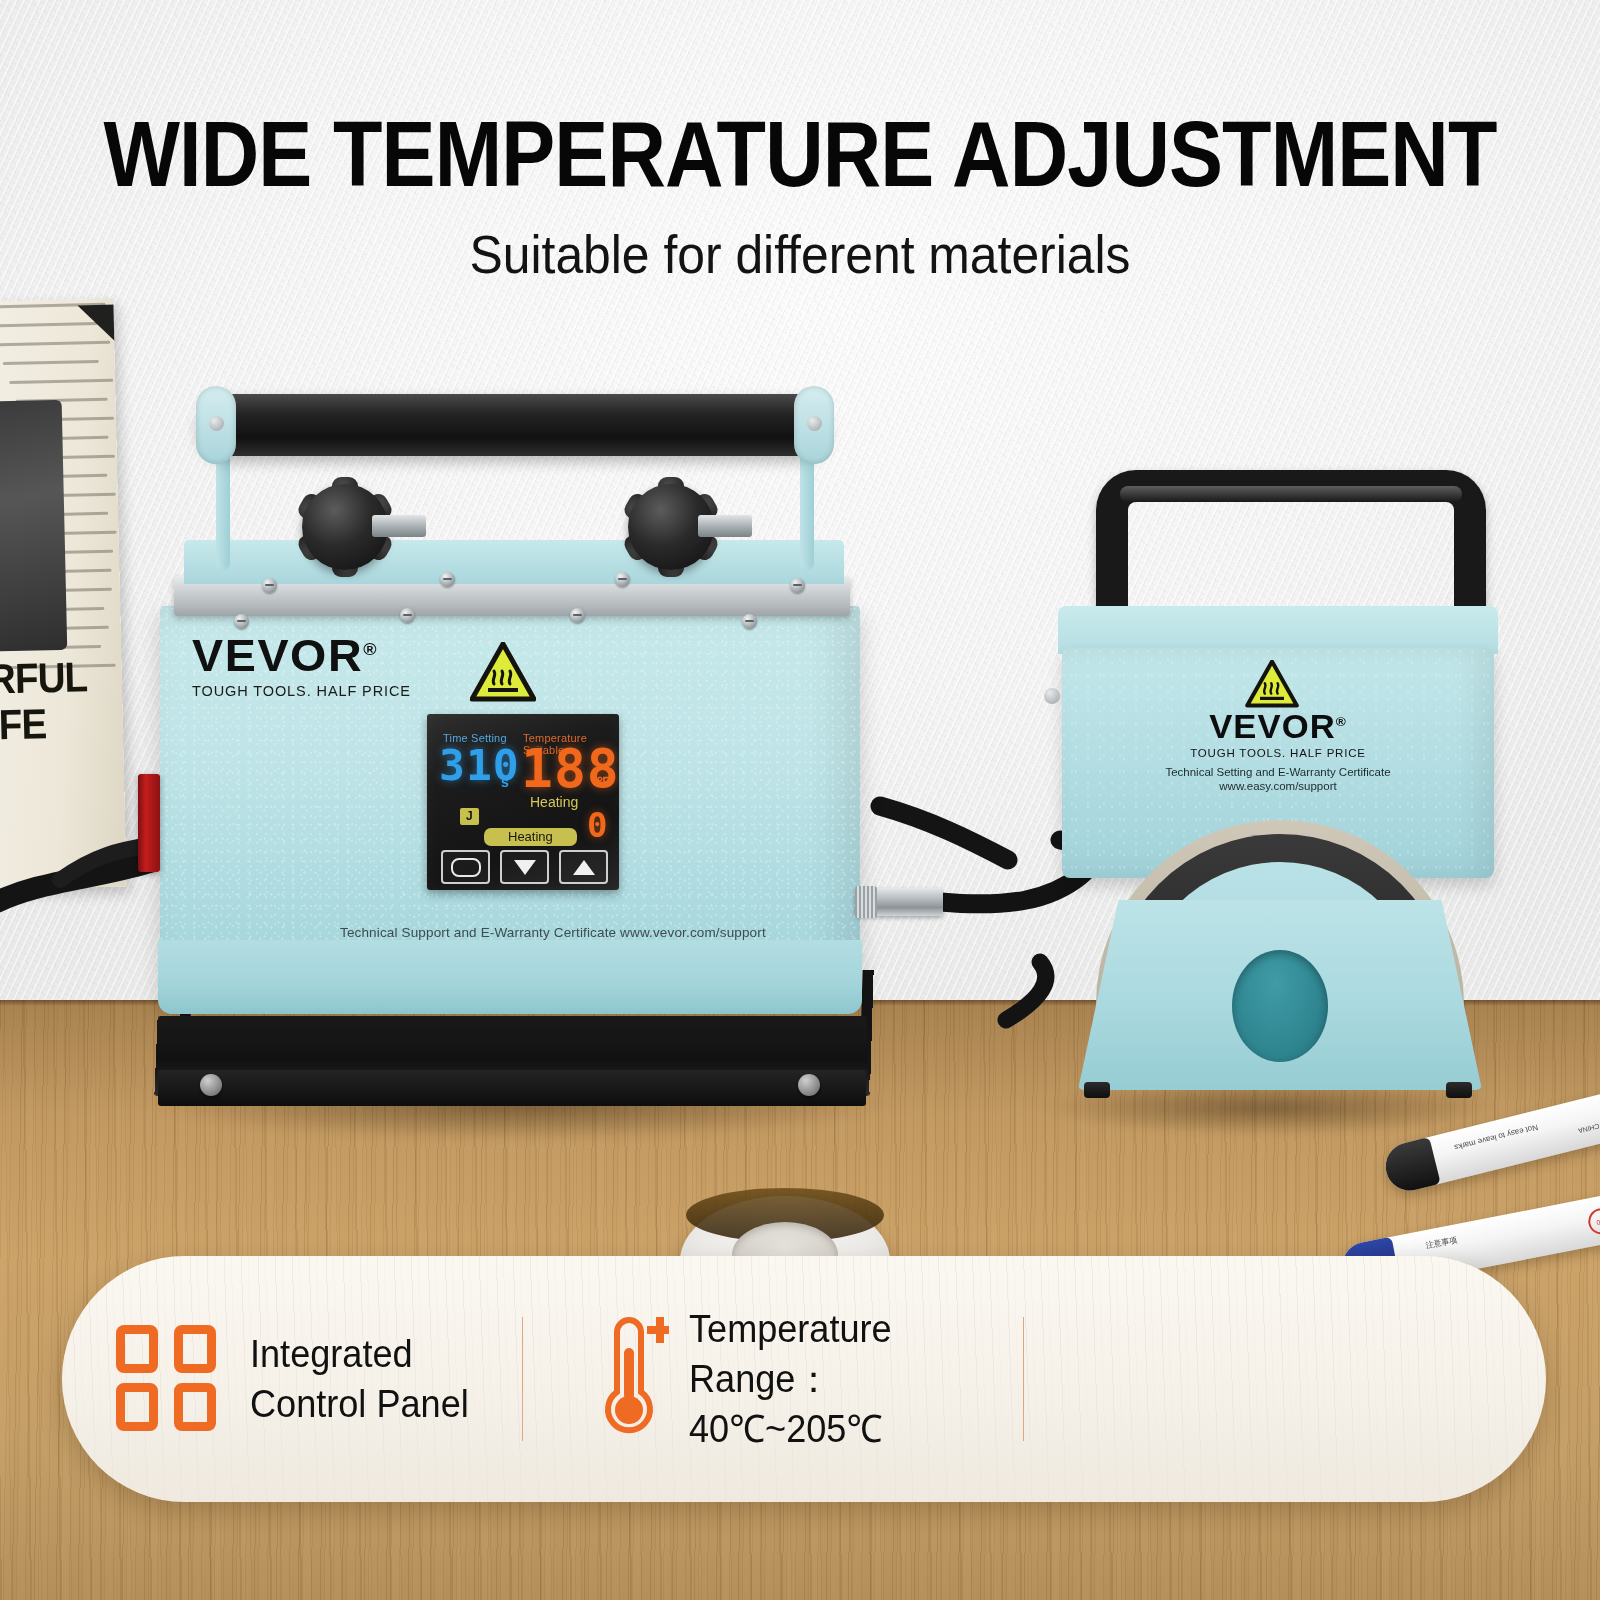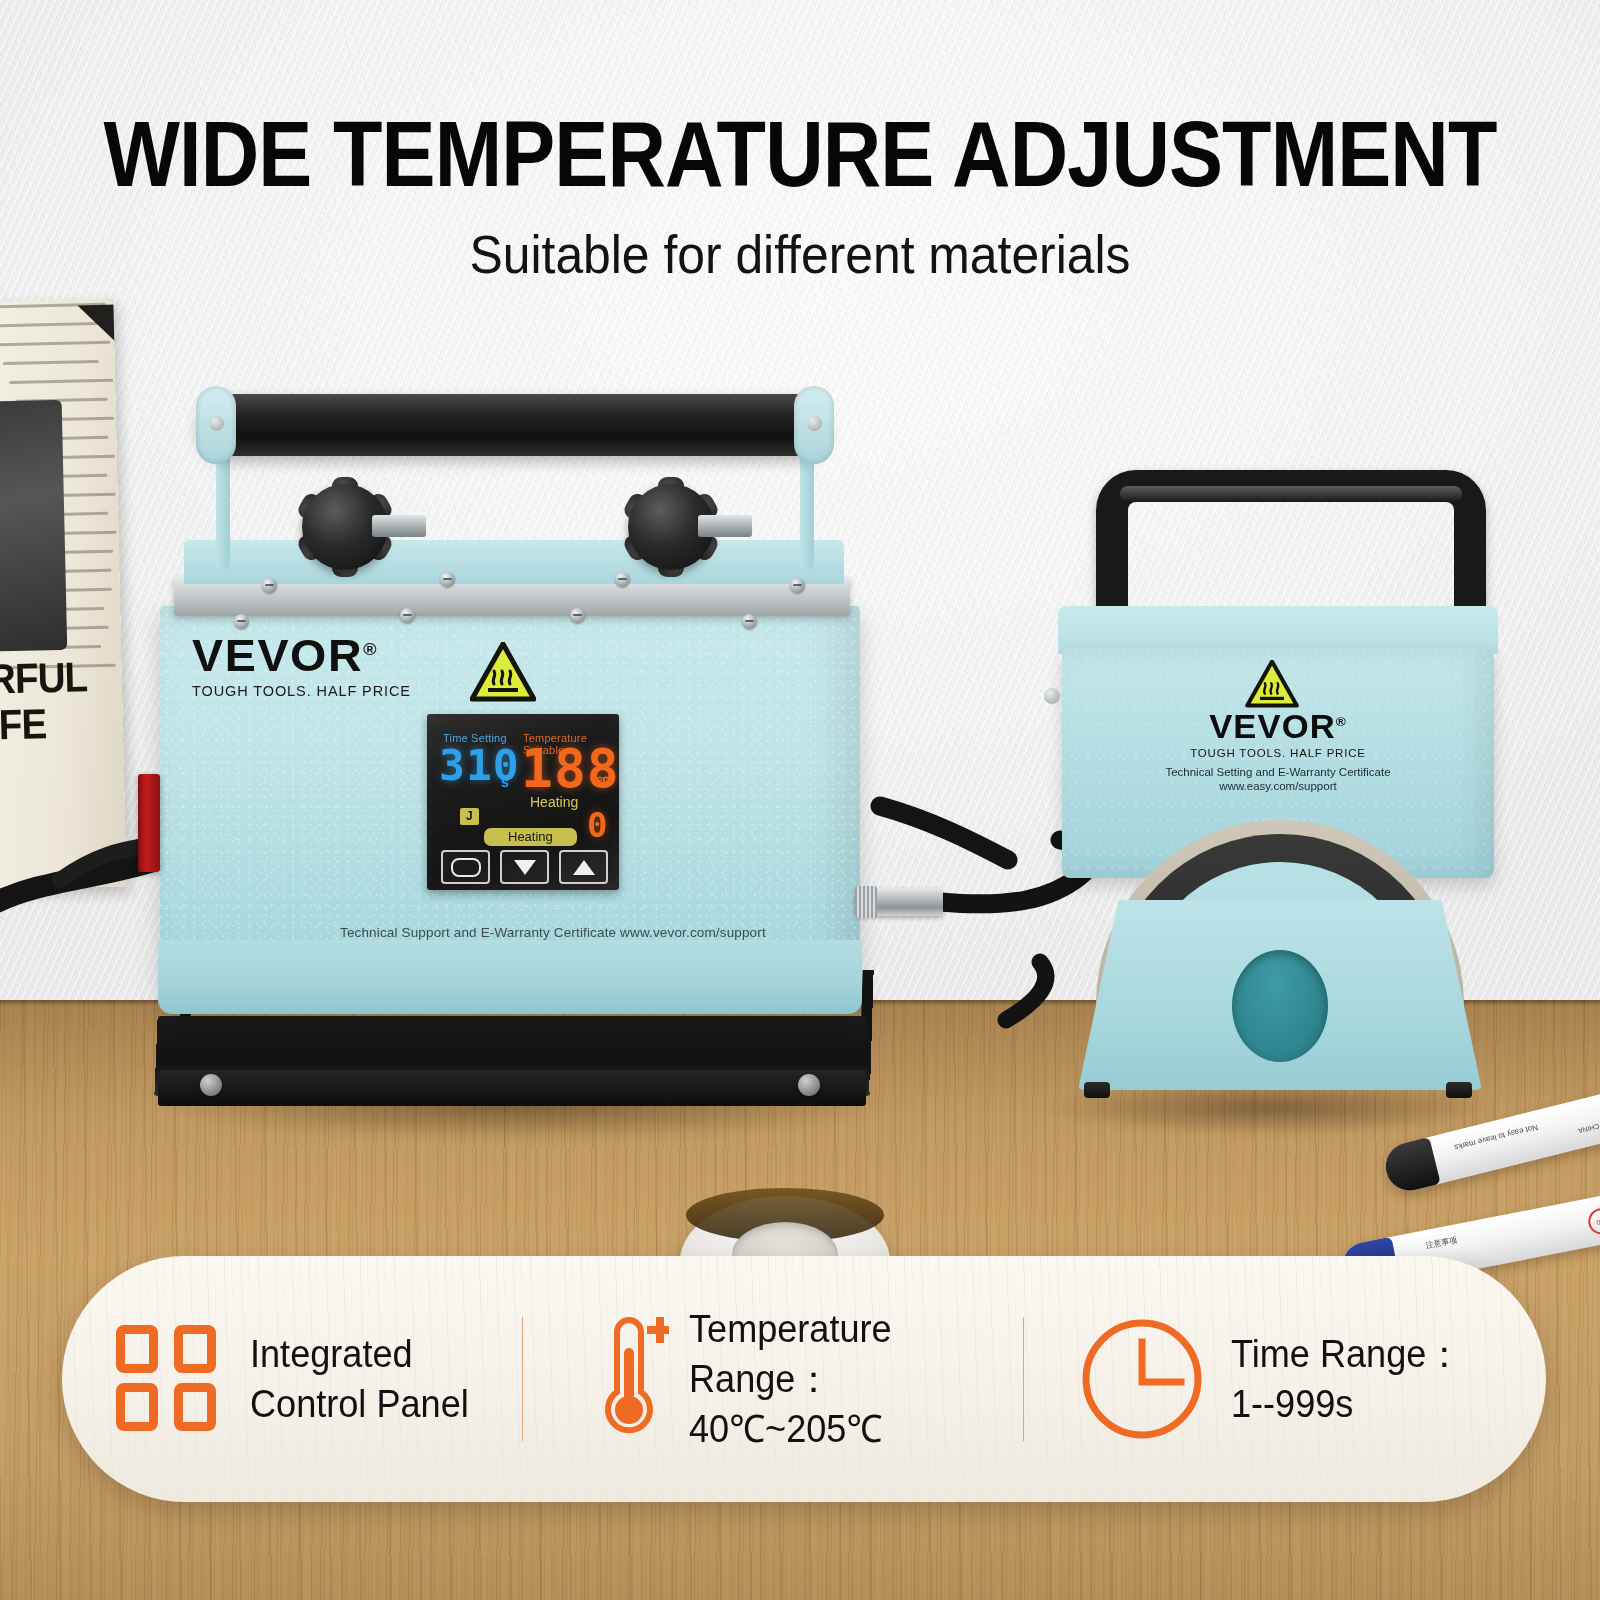--- a/index.html
+++ b/index.html
@@ -852,28 +852,16 @@
       </div>
       <div>
         <div class="btext">Temperature</div>
         <div class="btext">Range：</div>
         <div class="btext">40℃~205℃</div>
       </div>
     </div>
 
     <div class="bdiv"></div>
 
-    <div class="bcell c3">
-      <div class="clock-icon bicon">
-        <svg width="126" height="126" viewBox="0 0 126 126">
-          <circle cx="63" cy="63" r="56" fill="none" stroke="#ef6a23" stroke-width="7"></circle>
-          <path d="M63 26 V66 H102" fill="none" stroke="#ef6a23" stroke-width="7" stroke-linecap="square"></path>
-        </svg>
-      </div>
-      <div>
-        <div class="btext">Time Range：</div>
-        <div class="btext">1--999s</div>
-      </div>
-    </div>
 
   </div>
 
 </div>
 
 </body></html>

